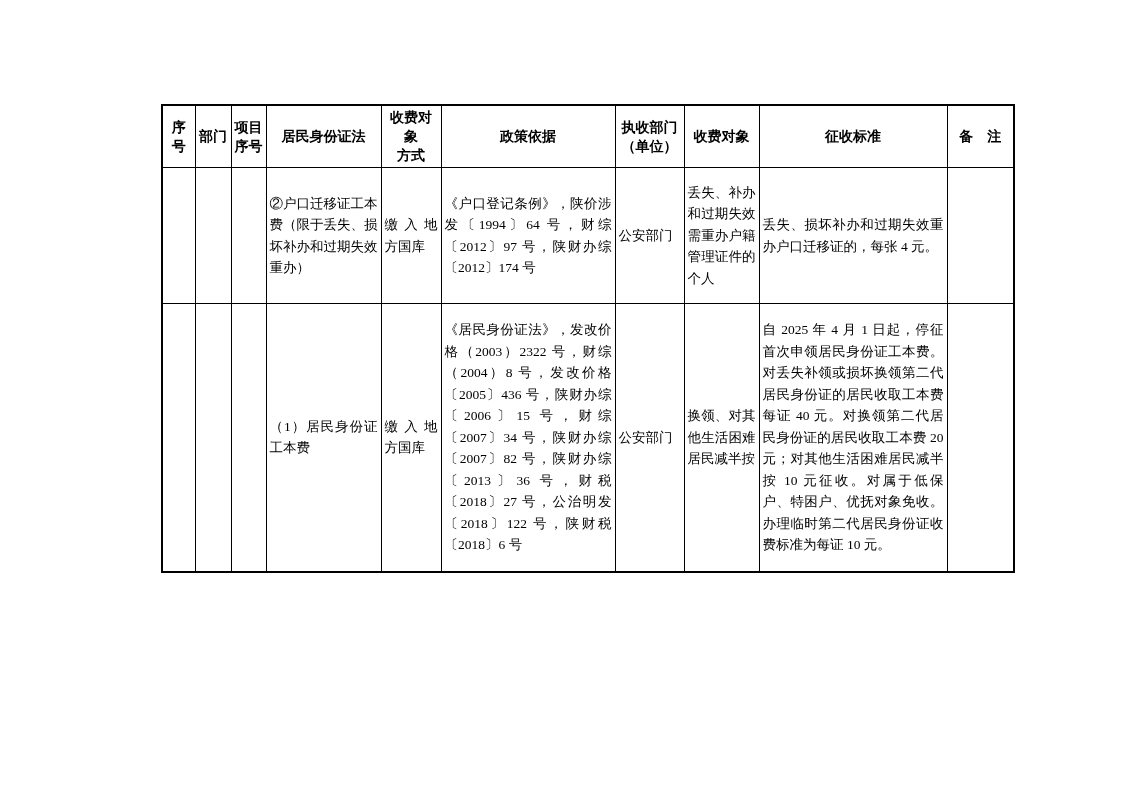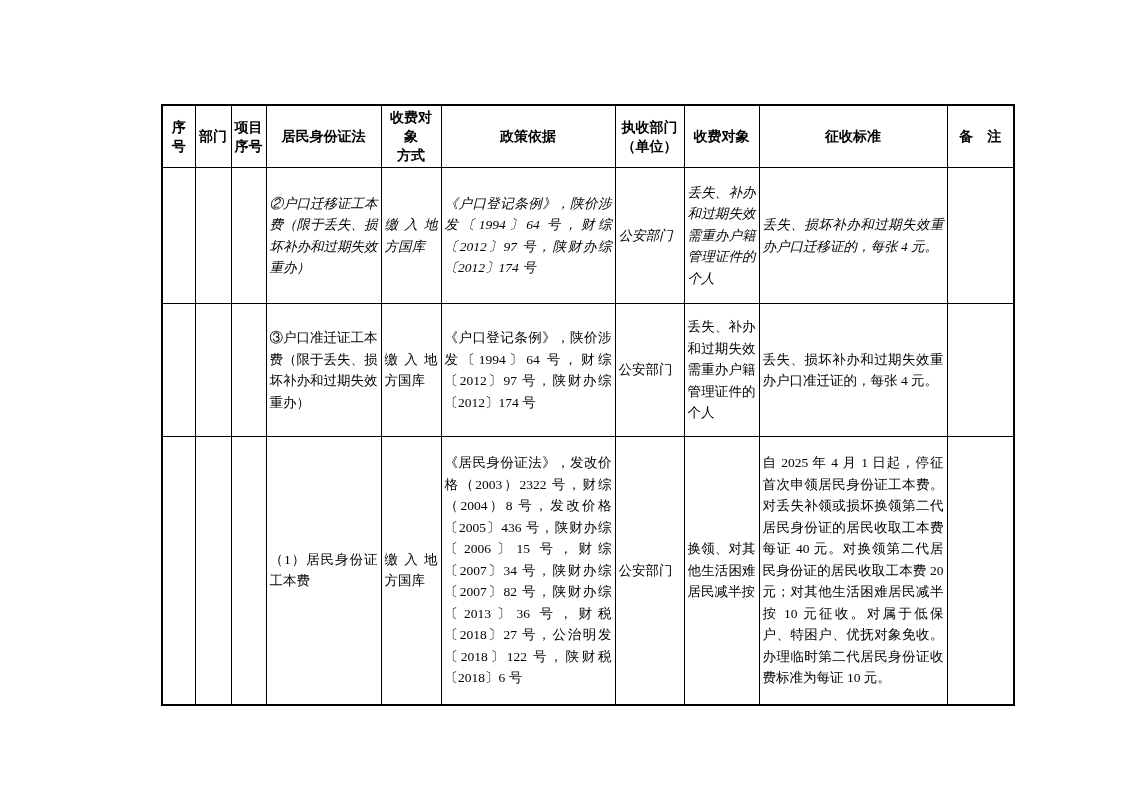--- a/index.html
+++ b/index.html
@@ -41,21 +41,21 @@
     padding: 2px;
   }
   table.fee-table td {
     font-family: "Liberation Serif", "DejaVu Serif", serif;
     font-size: 13.5px;
     line-height: 21.5px;
     text-align: justify;
     padding: 2px 3px;
   }
   tr.header-row   { height: 48px; }
-  tr.data-row-1   { height: 136px; font-style: italic; }
+  tr.data-row-1   { height: 136px; }
   tr.data-row-2   { height: 133px; }
   tr.data-row-3   { height: 268px; }
   td.cell-collector { text-align: left; }
   td.cell-fund      { text-align: left; }
 </style>
 </head>
 <body>
 
 <div class="page">
   <table class="fee-table">
@@ -94,32 +94,20 @@
         <td class="cell-dept"></td>
         <td class="cell-itemno"></td>
         <td class="cell-name">②户口迁移证工本费（限于丢失、损坏补办和过期失效重办）</td>
         <td class="cell-fund">缴入地方国库</td>
         <td class="cell-policy">《户口登记条例》，陕价涉发〔1994〕64 号，财综〔2012〕97 号，陕财办综〔2012〕174 号</td>
         <td class="cell-collector">公安部门</td>
         <td class="cell-payer">丢失、补办和过期失效需重办户籍管理证件的个人</td>
         <td class="cell-standard">丢失、损坏补办和过期失效重办户口迁移证的，每张 4 元。</td>
         <td class="cell-remark"></td>
       </tr>
-      <tr class="data-row-2">
-        <td class="cell-serial"></td>
-        <td class="cell-dept"></td>
-        <td class="cell-itemno"></td>
-        <td class="cell-name">③户口准迁证工本费（限于丢失、损坏补办和过期失效重办）</td>
-        <td class="cell-fund">缴入地方国库</td>
-        <td class="cell-policy">《户口登记条例》，陕价涉发〔1994〕64 号，财综〔2012〕97 号，陕财办综〔2012〕174 号</td>
-        <td class="cell-collector">公安部门</td>
-        <td class="cell-payer">丢失、补办和过期失效需重办户籍管理证件的个人</td>
-        <td class="cell-standard">丢失、损坏补办和过期失效重办户口准迁证的，每张 4 元。</td>
-        <td class="cell-remark"></td>
-      </tr>
       <tr class="data-row-3">
         <td class="cell-serial"></td>
         <td class="cell-dept"></td>
         <td class="cell-itemno"></td>
         <td class="cell-name">（1）居民身份证工本费</td>
         <td class="cell-fund">缴入地方国库</td>
         <td class="cell-policy">《居民身份证法》，发改价格（2003）2322 号，财综（2004）8 号，发改价格〔2005〕436 号，陕财办综〔2006〕15 号，财综〔2007〕34 号，陕财办综〔2007〕82 号，陕财办综〔2013〕36 号，财税〔2018〕27 号，公治明发〔2018〕122 号，陕财税〔2018〕6 号</td>
         <td class="cell-collector">公安部门</td>
         <td class="cell-payer">换领、对其他生活困难居民减半按</td>
         <td class="cell-standard">自 2025 年 4 月 1 日起，停征首次申领居民身份证工本费。对丢失补领或损坏换领第二代居民身份证的居民收取工本费每证 40 元。对换领第二代居民身份证的居民收取工本费 20 元；对其他生活困难居民减半按 10 元征收。对属于低保户、特困户、优抚对象免收。办理临时第二代居民身份证收费标准为每证 10 元。</td>

